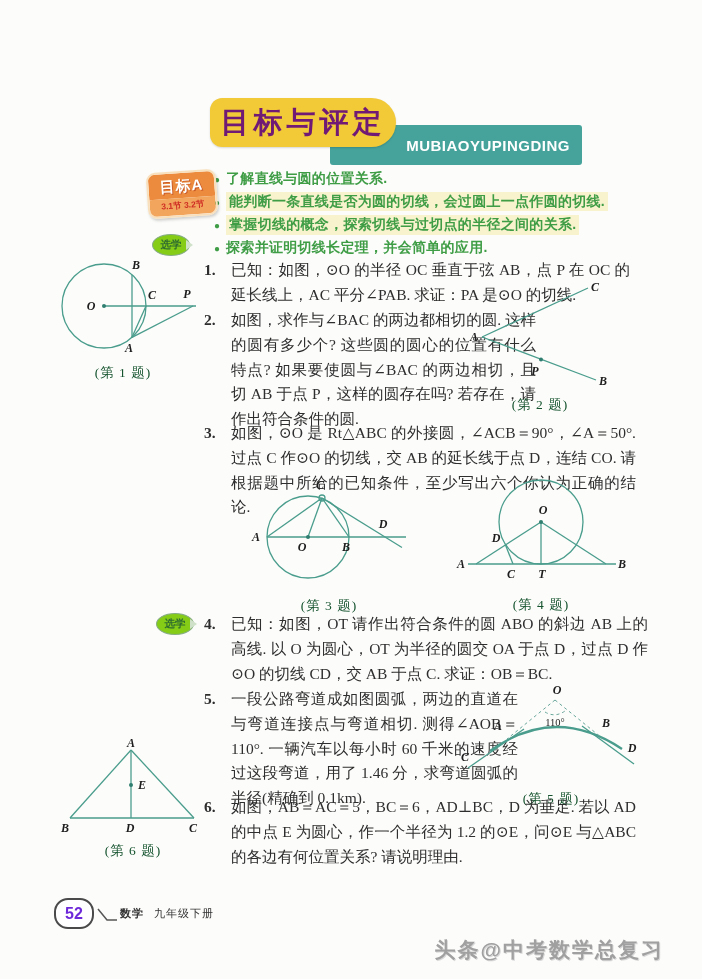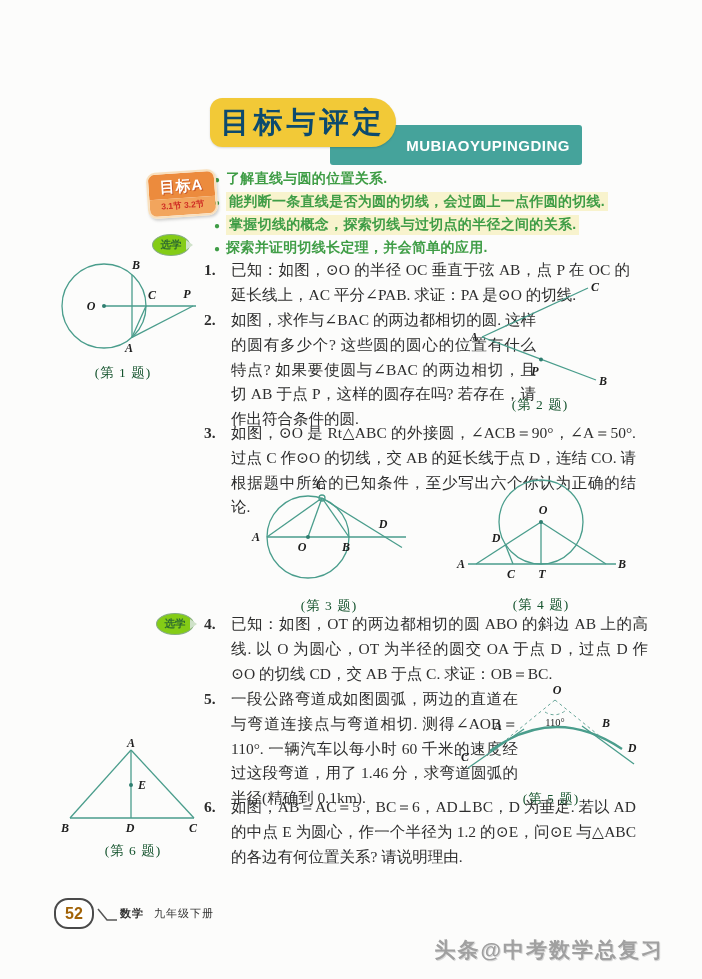--- a/index.html
+++ b/index.html
@@ -20,21 +20,21 @@
     color:#ffffff;font-weight:bold;font-size:15px;letter-spacing:.5px;
   }
   .banner-yellow{
     position:absolute;left:210px;top:98px;width:186px;height:49px;
     background:#f2c937;border-radius:14px 28px 28px 14px;z-index:2;
     display:flex;align-items:center;justify-content:center;
     box-shadow:0 1px 2px rgba(0,0,0,.15);
   }
   .banner-yellow span{
     font-family:"Liberation Sans","DejaVu Sans",sans-serif;
-    color:#0c4a6e;font-weight:bold;font-size:29px;letter-spacing:4px;
+    color:#701a75;font-weight:bold;font-size:29px;letter-spacing:4px;
   }
   
   .goal-badge{
     position:absolute;left:147px;top:171px;width:66px;z-index:2;
     transform:rotate(-4deg);
     border:2px solid #f8e0bd;border-radius:9px;overflow:hidden;
     box-shadow:1px 2px 3px rgba(0,0,0,.18);
     font-family:"Liberation Sans","DejaVu Sans",sans-serif;text-align:center;
   }
   .goal-badge-top{
@@ -103,21 +103,21 @@
   svg .lbl-angle{
     font-family:"Liberation Serif","DejaVu Serif",serif;
     font-size:10.5px;fill:#1d1d1d;stroke:none;font-style:normal;
   }
   
   .footer{position:absolute;left:54px;top:898px;display:flex;align-items:flex-start;}
   .page-num-box{
     width:36px;height:27px;border:2px solid #4a4a4a;border-radius:14px;
     display:flex;align-items:center;justify-content:center;
     font-family:"Liberation Sans","DejaVu Sans",sans-serif;
-    font-size:16px;font-weight:bold;color:#a16207;background:#fff;
+    font-size:16px;font-weight:bold;color:#6d28d9;background:#fff;
   }
   .footer-hook{margin:10px 2px 0 2px;}
   .footer-text{
     margin-top:8px;font-family:Liberation Sans, sans-serif;
     font-size:11px;color:#333;font-weight:bold;letter-spacing:1px;
   }
   .footer-text .vol{font-weight:normal;margin-left:10px;}
   .watermark{
     position:absolute;right:38px;top:936px;
     font-family:"Liberation Sans","DejaVu Sans",sans-serif;
@@ -242,21 +242,21 @@
       <text class="lbl" x="168" y="94" text-anchor="middle">B</text>
       <text class="lbl" x="57" y="104" text-anchor="middle">C</text>
       <text class="lbl" x="88" y="104" text-anchor="middle">T</text>
     </svg>
     <div class="fig-caption">(第 4 题)</div>
   </div>
 
   <span class="optional-badge ob-p4">选学</span>
   <div class="problem p4">
     <span class="pnum">4.</span>
-    <span class="ptext">已知：如图，OT 的两边都相切的圆 ABO 的斜边 AB 上的高线. 以 O 为圆心，OT 为半径的圆交 OA 于点 D，过点 D 作⊙O 的切线 CD，交 AB 于点 C. 求证：OB＝BC.</span>
+    <span class="ptext">已知：如图，OT 请作出符合条件的圆 ABO 的斜边 AB 上的高线. 以 O 为圆心，OT 为半径的圆交 OA 于点 D，过点 D 作⊙O 的切线 CD，交 AB 于点 C. 求证：OB＝BC.</span>
   </div>
 
   <div class="problem p5">
     <span class="pnum">5.</span>
     <span class="ptext">一段公路弯道成如图圆弧，两边的直道在与弯道连接点与弯道相切. 测得∠AOB＝110°. 一辆汽车以每小时 60 千米的速度经过这段弯道，用了 1.46 分，求弯道圆弧的半径(精确到 0.1km).</span>
   </div>
 
   <div class="figure f5">
     <svg width="182" height="100" viewBox="0 0 182 100">
       <path class="geo-thick" d="M 30,67 Q 95,20 162,65"></path>

